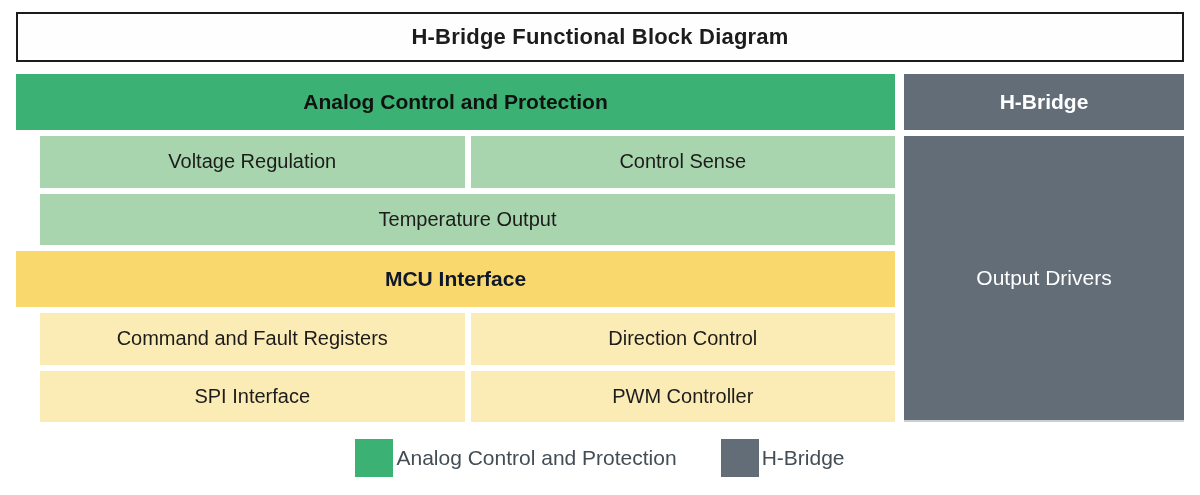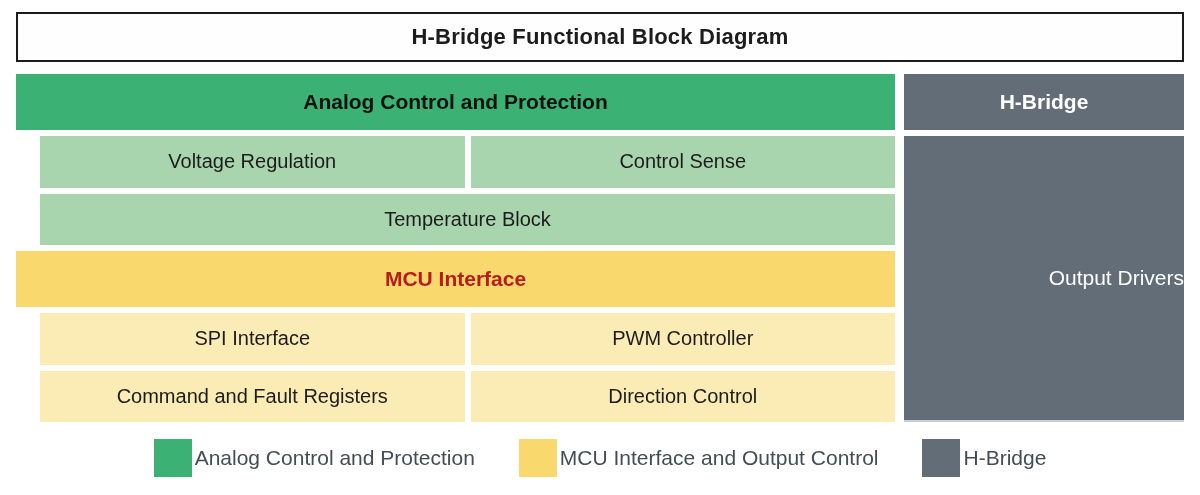--- a/index.html
+++ b/index.html
@@ -14,32 +14,32 @@
     font-size:22px;font-weight:bold;letter-spacing:.2px;
   }
   .main{display:flex;gap:9px;margin-top:12px;height:348px;}
   .left-col{flex:1;display:flex;flex-direction:column;gap:6px;}
   .right-col{width:280px;display:flex;flex-direction:column;gap:6px;}
   .hdr{
     height:56px;flex:0 0 56px;display:flex;align-items:center;justify-content:center;
     font-size:21px;font-weight:bold;
   }
   .hdr-green{background:#3bb273;color:#111;}
-  .hdr-yellow{background:#f9d86d;color:#b91c1c;text-align:right;}
+  .hdr-yellow{background:#f9d86d;color:#0f172a;text-align:right;}
   .hdr-gray{background:#626d77;color:#ffffff;}
   .cell-row{flex:1;display:flex;gap:6px;padding-left:24px;}
   .cell{
     flex:1;display:flex;align-items:center;justify-content:center;
     font-size:20px;color:#1c1c1c;
   }
   .cell-green{background:#a8d5ad;}
   .cell-yellow{background:#fbebb4;}
   .big-block{
     flex:1;background:#626d77;color:#ffffff;
-    display:flex;flex-direction:column;align-items:flex-end;justify-content:center;
+    display:flex;flex-direction:column;align-items:center;justify-content:center;
     font-size:21px;line-height:1.35;text-align:center;
     border-bottom:2px solid #c9ced2;
   }
   .legend{
     margin-top:17px;display:flex;align-items:center;justify-content:center;gap:44px;
   }
   .legend-item{display:flex;align-items:center;}
   .swatch{width:38px;height:38px;flex:0 0 38px;}
   .legend-label{font-size:21px;color:#434d56;margin-left:3px;white-space:nowrap;}
 </style>
@@ -54,53 +54,49 @@
 
     <div class="left-col">
       <div class="hdr hdr-green">Analog Control and Protection</div>
 
       <div class="cell-row">
         <div class="cell cell-green">Voltage Regulation</div>
         <div class="cell cell-green">Control Sense</div>
       </div>
 
       <div class="cell-row">
-        <div class="cell cell-green">Temperature Block</div>
+        <div class="cell cell-green">Temperature Output</div>
       </div>
 
       <div class="hdr hdr-yellow">MCU Interface</div>
 
       <div class="cell-row">
-        <div class="cell cell-yellow">SPI Interface</div>
-        <div class="cell cell-yellow">PWM Controller</div>
+        <div class="cell cell-yellow">Command and Fault Registers</div>
+        <div class="cell cell-yellow">Direction Control</div>
       </div>
 
       <div class="cell-row">
-        <div class="cell cell-yellow">Command and Fault Registers</div>
-        <div class="cell cell-yellow">Direction Control</div>
+        <div class="cell cell-yellow">SPI Interface</div>
+        <div class="cell cell-yellow">PWM Controller</div>
       </div>
     </div>
 
     <div class="right-col">
       <div class="hdr hdr-gray">H-Bridge</div>
       <div class="big-block">
         <span>Output Drivers</span>
       </div>
     </div>
 
   </div>
 
   <div class="legend">
     <div class="legend-item">
       <span class="swatch" style="background: rgb(59, 178, 115);"></span>
       <span class="legend-label">Analog Control and Protection</span>
     </div>
     <div class="legend-item">
-      <span class="swatch" style="background: rgb(249, 216, 109);"></span>
-      <span class="legend-label">MCU Interface and Output Control</span>
-    </div>
-    <div class="legend-item">
       <span class="swatch" style="background: rgb(98, 109, 119);"></span>
       <span class="legend-label">H-Bridge</span>
     </div>
   </div>
 
 </div>
 
 </body></html>

